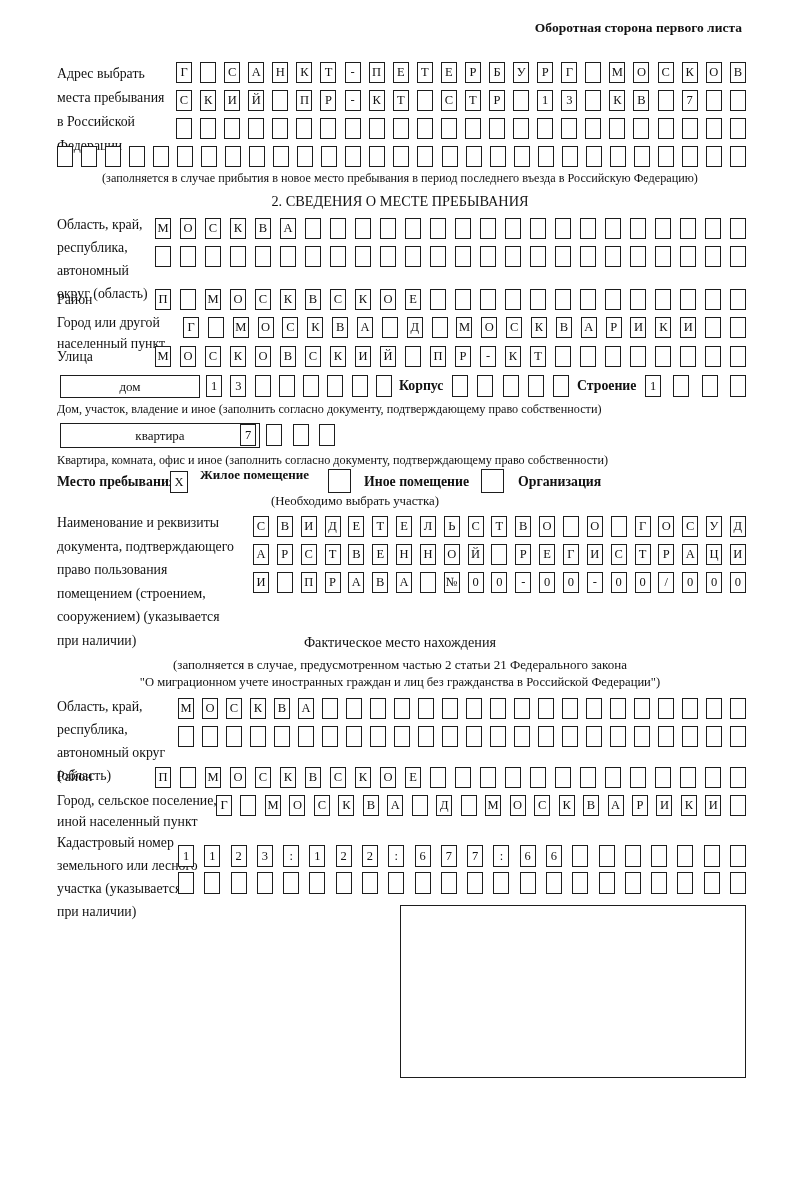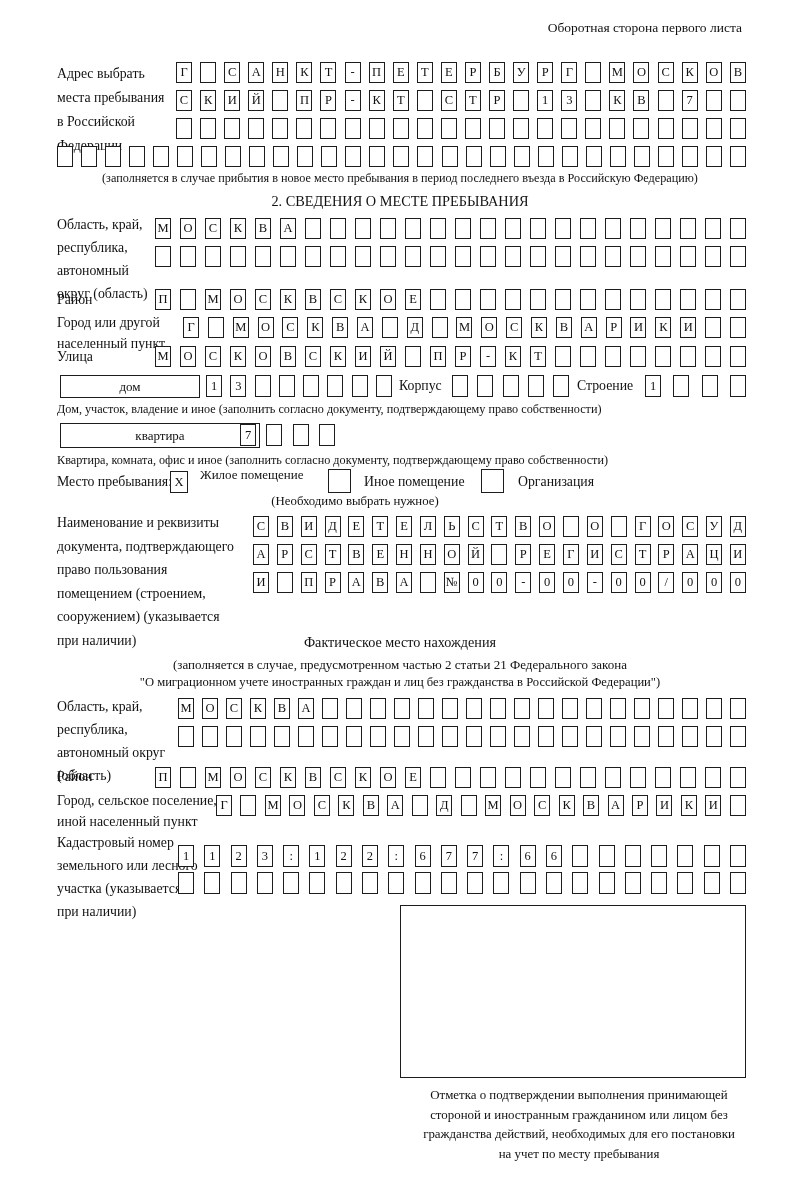--- a/index.html
+++ b/index.html
@@ -1,18 +1,18 @@
 <!DOCTYPE html>
 <html><head>
 <meta charset="utf-8">
 <style>
   html,body{margin:0;padding:0;background:#ffffff;}
   body{font-family:"Liberation Serif","DejaVu Serif",serif;color:#111;}
   #page{position:relative;width:800px;height:1180px;background:#fff;overflow:hidden;}
-  .abs{position:absolute;}
+  .abs{position:absolute;font-weight:bold;}
   .lbl{position:absolute;font-size:13.8px;line-height:23px;white-space:pre-line;}
   .lbl.tight{line-height:21px;}
   .cap{position:absolute;font-size:12.2px;line-height:15px;}
   .center{position:absolute;left:0;width:800px;text-align:center;}
   .bold{font-weight:normal;}
   .cellrow{position:absolute;display:flex;justify-content:space-between;}
   .cell{width:16px;height:21px;border:1.6px solid #1d1d1d;box-sizing:border-box;
         display:flex;align-items:center;justify-content:center;
         font-size:12.5px;line-height:1;background:#fff;flex:0 0 auto;}
   .cellrow.tall .cell{height:22px;}
@@ -330,21 +330,21 @@
     </div>
   <div class="abs" style="left:200px;top:450px;font-size:13px;margin-top:17px;">Жилое помещение</div>
   <div class="cellrow bigcheck" style="left:328px;top:469px;width:23px;">
       <span class="cell"></span>
     </div>
   <div class="abs" style="left:364px;top:474px;font-size:13.8px;">Иное помещение</div>
   <div class="cellrow bigcheck" style="left:481px;top:469px;width:23px;">
       <span class="cell"></span>
     </div>
   <div class="abs" style="left:518px;top:474px;font-size:13.8px;">Организация</div>
-  <div class="cap" style="left:130px;top:494px;width:450px;text-align:center;font-size:12.8px;">(Необходимо выбрать нужное)</div>
+  <div class="cap" style="left:130px;top:494px;width:450px;text-align:center;font-size:12.8px;">(Необходимо выбрать участка)</div>
 
   <div class="lbl" style="left:57px;top:511px;line-height:23.5px;">Наименование и реквизиты
 документа, подтверждающего
 право пользования
 помещением (строением,
 сооружением) (указывается
 при наличии)</div>
   <div class="cellrow" style="left:253px;top:516px;width:493px;">
       <span class="cell">С</span>
       <span class="cell">В</span>
@@ -578,18 +578,14 @@
       <span class="cell"></span>
       <span class="cell"></span>
       <span class="cell"></span>
       <span class="cell"></span>
       <span class="cell"></span>
       <span class="cell"></span>
       <span class="cell"></span>
     </div>
 
   <div class="stampbox" style="left:400px;top:905px;width:346px;height:173px;"></div>
-  <div class="abs" style="left:388px;top:1086px;width:382px;text-align:center;font-size:12.9px;line-height:19.5px;white-space:pre-line;">Отметка о подтверждении выполнения принимающей
-стороной и иностранным гражданином или лицом без
-гражданства действий, необходимых для его постановки
-на учет по месту пребывания</div>
 
 </div>
 
 </body></html>

